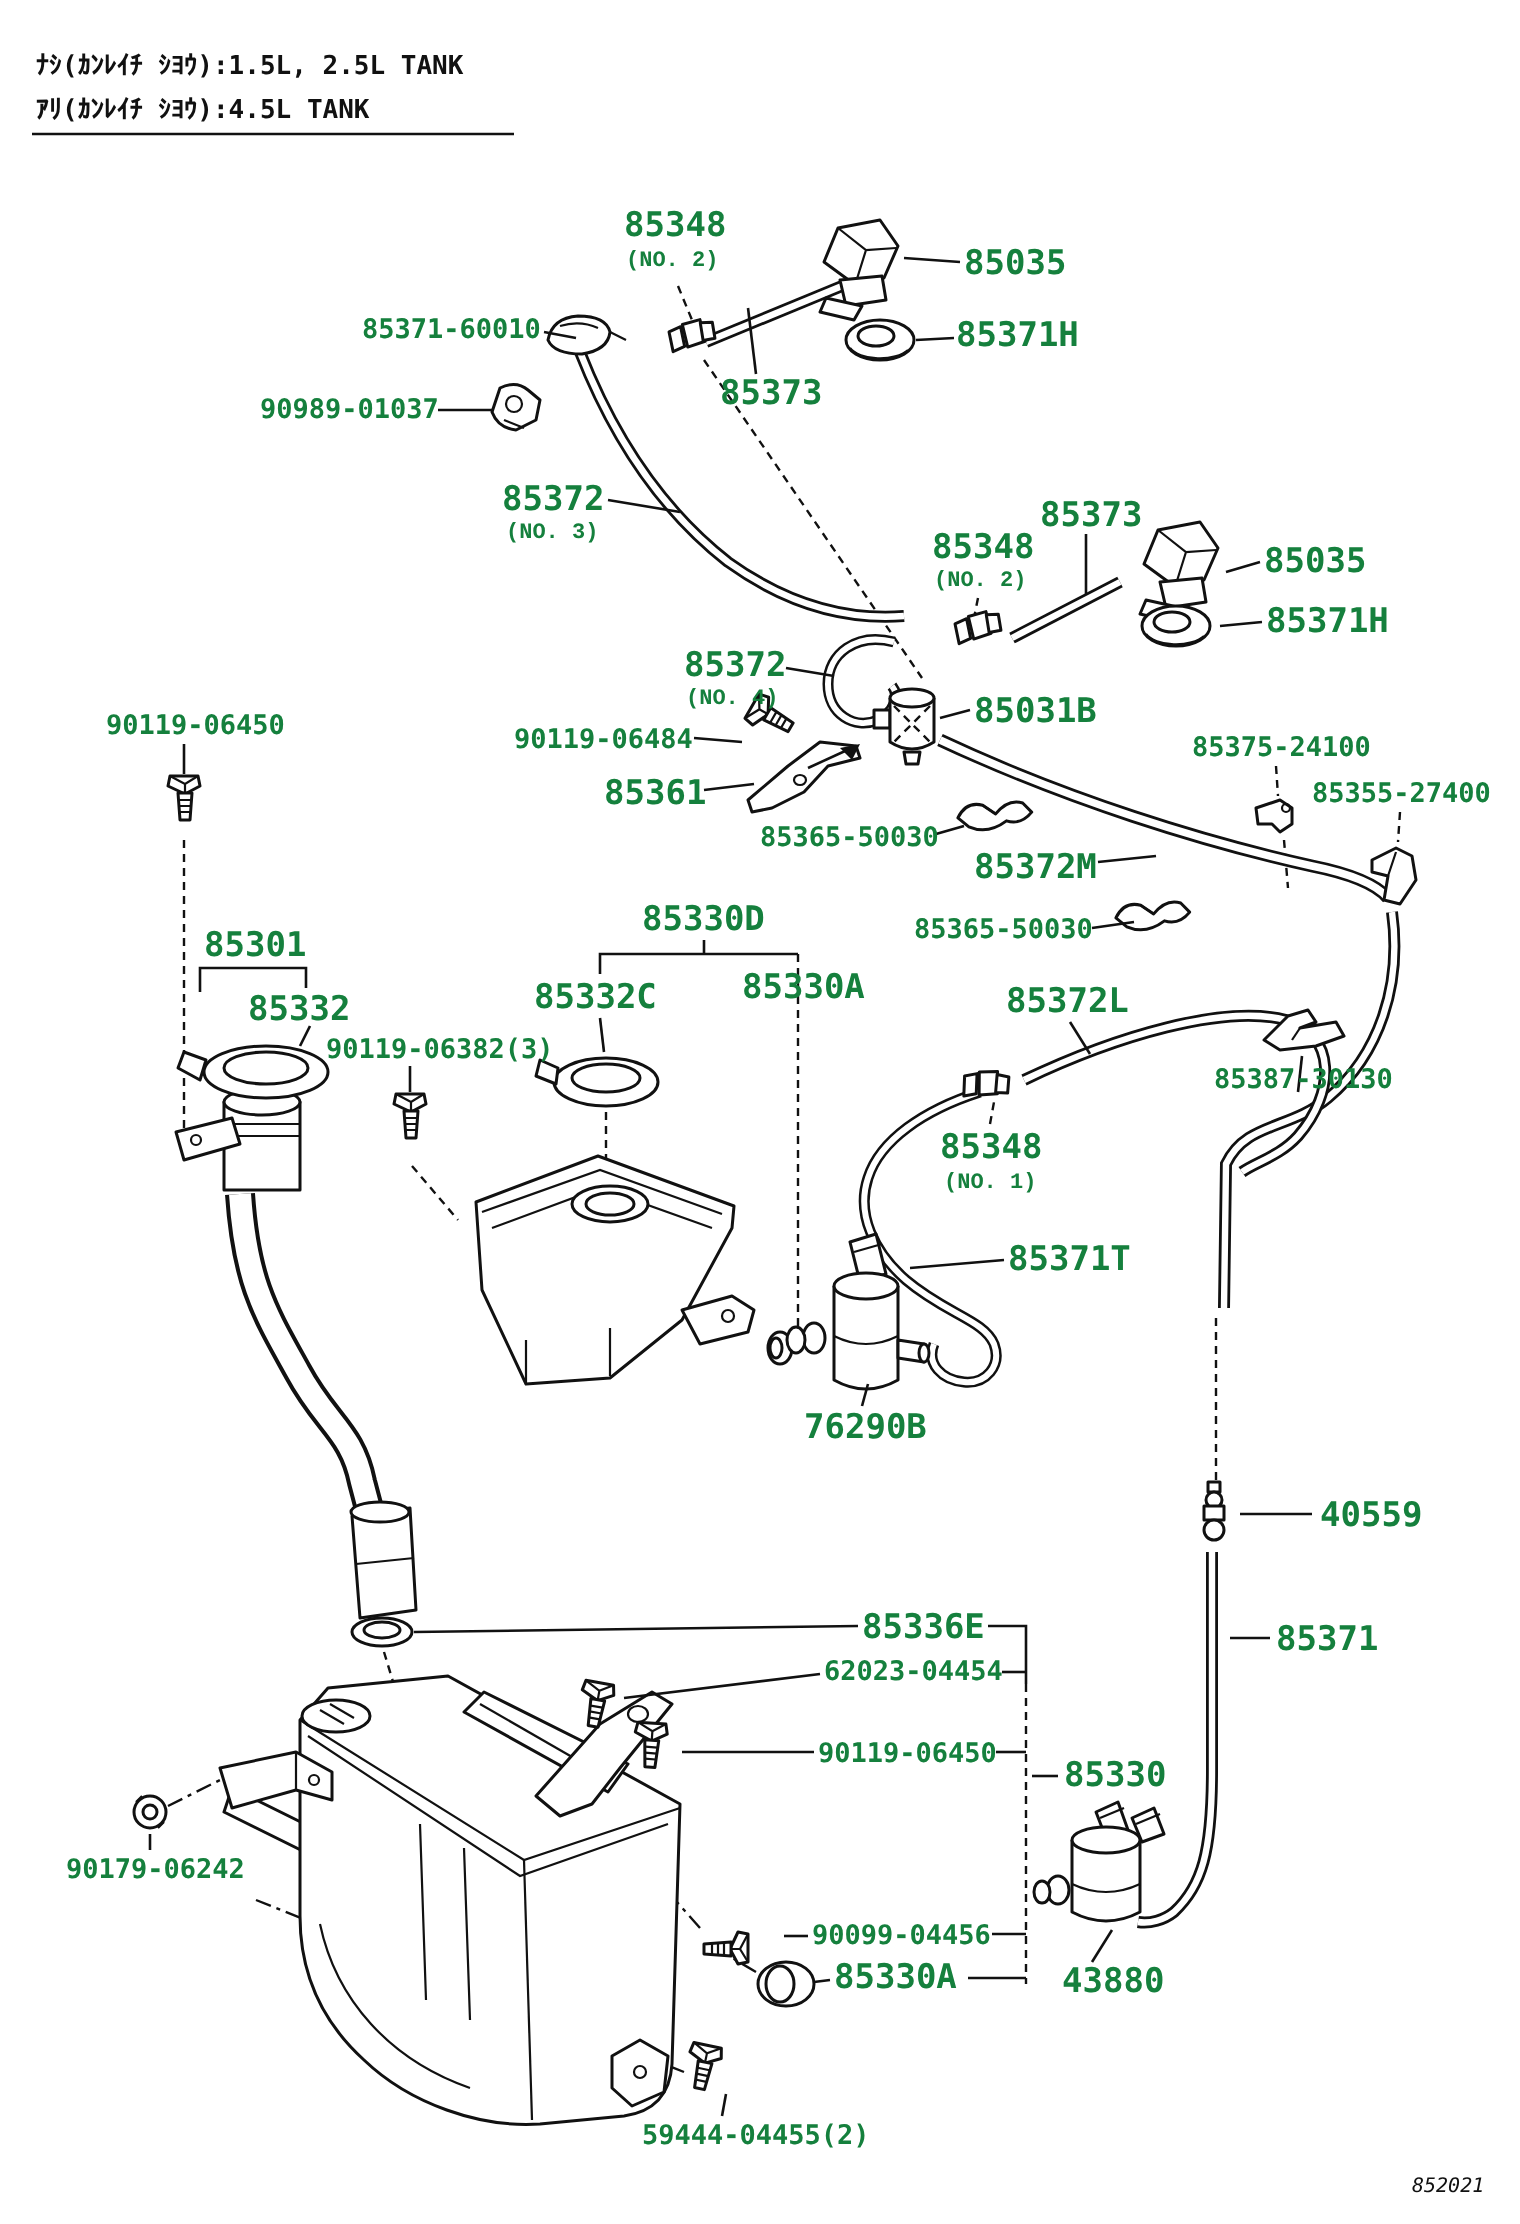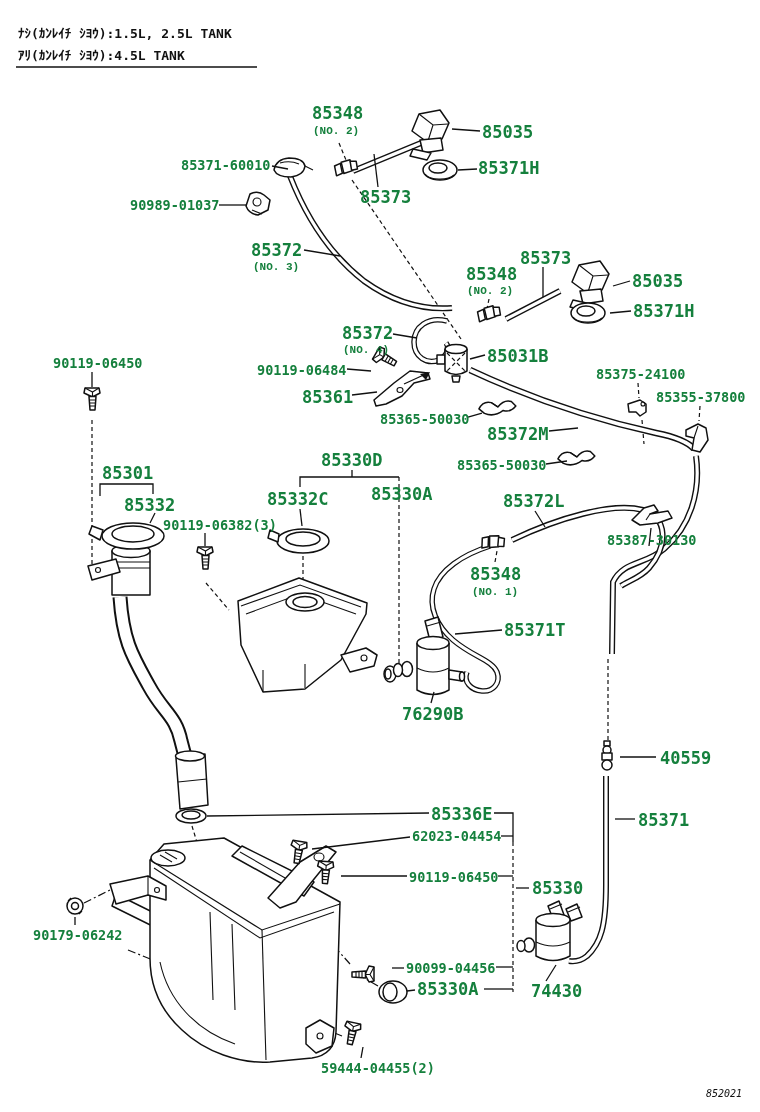--- a/index.html
+++ b/index.html
@@ -343,21 +343,21 @@
 <div class="lbl big" style="left:466px;top:266px">85348</div>
 <div class="lbl sub" style="left:467px;top:286px">(NO. 2)</div>
 <div class="lbl big" style="left:632px;top:273px">85035</div>
 <div class="lbl big" style="left:633px;top:303px">85371H</div>
 <div class="lbl big" style="left:342px;top:325px">85372</div>
 <div class="lbl sub" style="left:343px;top:345px">(NO. 4)</div>
 <div class="lbl big" style="left:487px;top:348px">85031B</div>
 <div class="lbl mid" style="left:257px;top:363px">90119-06484</div>
 <div class="lbl big" style="left:302px;top:389px">85361</div>
 <div class="lbl mid" style="left:596px;top:367px">85375-24100</div>
-<div class="lbl mid" style="left:656px;top:390px">85355-37800</div>
+<div class="lbl mid" style="left:656px;top:390px">85355-27400</div>
 <div class="lbl mid" style="left:53px;top:356px">90119-06450</div>
 <div class="lbl mid" style="left:380px;top:412px">85365-50030</div>
 <div class="lbl big" style="left:487px;top:426px">85372M</div>
 <div class="lbl mid" style="left:457px;top:458px">85365-50030</div>
 <div class="lbl big" style="left:321px;top:452px">85330D</div>
 <div class="lbl big" style="left:102px;top:465px">85301</div>
 <div class="lbl big" style="left:124px;top:497px">85332</div>
 <div class="lbl big" style="left:267px;top:491px">85332C</div>
 <div class="lbl big" style="left:371px;top:486px">85330A</div>
 <div class="lbl big" style="left:503px;top:493px">85372L</div>
@@ -369,18 +369,18 @@
 <div class="lbl big" style="left:402px;top:706px">76290B</div>
 <div class="lbl big" style="left:660px;top:750px">40559</div>
 <div class="lbl big" style="left:638px;top:812px">85371</div>
 <div class="lbl big" style="left:431px;top:806px">85336E</div>
 <div class="lbl mid" style="left:412px;top:829px">62023-04454</div>
 <div class="lbl mid" style="left:409px;top:870px">90119-06450</div>
 <div class="lbl big" style="left:532px;top:880px">85330</div>
 <div class="lbl mid" style="left:33px;top:928px">90179-06242</div>
 <div class="lbl mid" style="left:406px;top:961px">90099-04456</div>
 <div class="lbl big" style="left:417px;top:981px">85330A</div>
-<div class="lbl big" style="left:531px;top:983px">74430</div>
+<div class="lbl big" style="left:531px;top:983px">43880</div>
 <div class="lbl mid" style="left:321px;top:1061px">59444-04455(2)</div>
 
 <div class="small" style="left:706px;top:1088px">852021</div>
 
 </div>
 
 </body></html>

